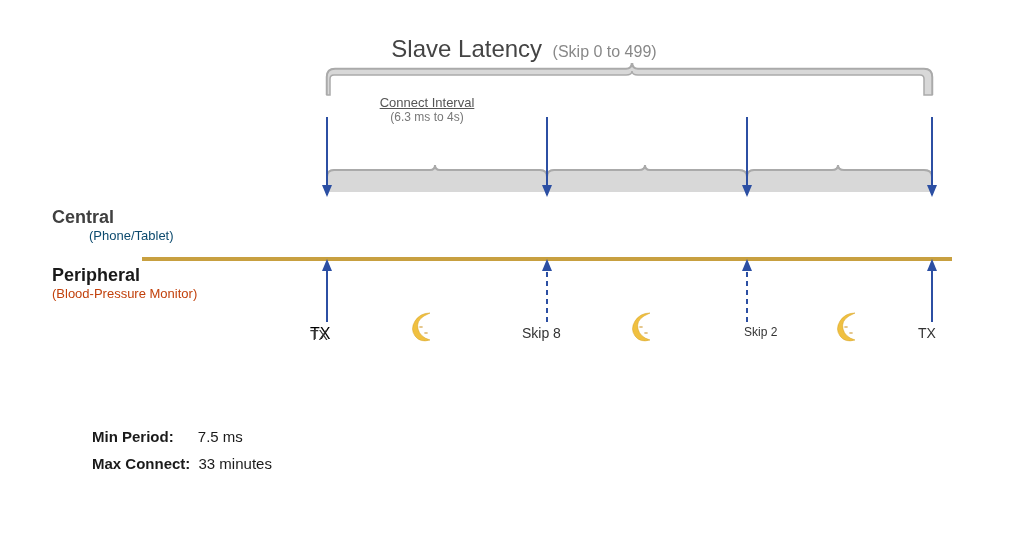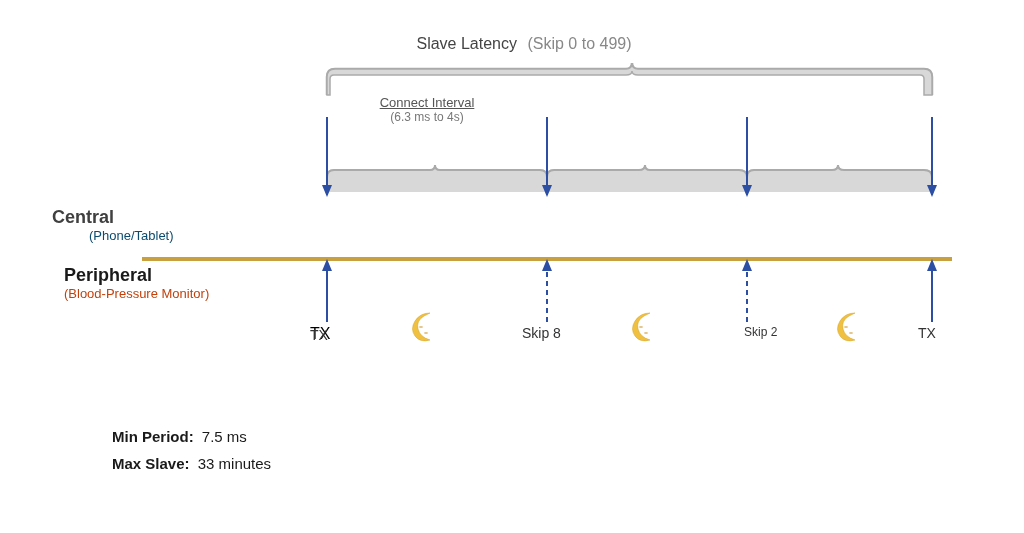--- a/index.html
+++ b/index.html
@@ -35,21 +35,21 @@
     .central-label .sub {
       color: #0c4a6e;
       font-size: 13px;
       margin-left: 37px;
     }
 
     
     .peripheral-label {
       position: absolute;
       top: 238px;
-      left: 32px;
+      left: 20px;
       text-align: left;
     }
     .peripheral-label .main {
       font-weight: bold;
       color: #1a1a1a;
       font-size: 18px;
     }
     .peripheral-label .sub {
       color: #c2410c;
       font-size: 13px;
@@ -68,21 +68,20 @@
     .period-info {
       position: absolute;
       bottom: 30px;
       left: 60px;
       font-size: 15px;
       color: #1a1a1a;
       line-height: 1.8;
     }
     .period-info .label {
       font-weight: bold;
-      margin-left: 20px;
     }
   </style>
 </head>
 <body>
 
 <div class="diagram-container">
 
   <svg class="main-svg">
 
     <path d="M 295,68 L 295,50 Q 295,42 303,42 L 594,42 Q 600,42 600,36 Q 600,42 606,42 L 892,42 Q 900,42 900,50 L 900,68" fill="none" stroke="#aaa" stroke-width="2.5"></path>
@@ -125,21 +124,21 @@
 
     <line x1="515" y1="295" x2="515" y2="238" stroke="#2c4fa3" stroke-width="2" stroke-dasharray="5,4"></line>
     <polygon points="515,232 510,244 520,244" fill="#2c4fa3"></polygon>
 
     <line x1="715" y1="295" x2="715" y2="238" stroke="#2c4fa3" stroke-width="2" stroke-dasharray="5,4"></line>
     <polygon points="715,232 710,244 720,244" fill="#2c4fa3"></polygon>
 
   </svg>
 
   <div style="position:absolute; top:8px; left:0; right:0; text-align:center;">
-    <span style="font-size:16px; color:#444; font-weight:500;margin-left:24px;">Slave Latency</span>
+    <span style="font-size:24px; color:#444; font-weight:500;margin-left:24px;">Slave Latency</span>
     <span style="font-size:16px; color:#888; margin-left:6px;">(Skip 0 to 499)</span>
   </div>
 
   <div style="position:absolute; top:68px; left:305px; width:180px; text-align:center;">
     <div style="font-size:13px; color:#555;text-decoration:underline;">Connect Interval</div>
     <div style="font-size:12px; color:#777;">(6.3 ms to 4s)</div>
   </div>
 
   <div class="central-label">
     <div class="main">Central</div>
@@ -183,21 +182,21 @@
 
   <div style="position:absolute; top:298px; left:886px; font-size:14px; color:#333;">TX</div>
 
   <div style="position:absolute; top:300px; left:278px; font-size:14px; color:#333;">
     <span>TX</span>
   </div>
 
   <div class="period-info">
     <div>
       <span class="label">Min Period:</span>
-      <span style="margin-left:4px;">7.5 ms</span>
+      <span style="margin-left:20px;">7.5 ms</span>
     </div>
     <div>
-      <span class="label">Max Slave:</span>
+      <span class="label">Max Connect:</span>
       <span style="margin-left:4px;">33 minutes</span>
     </div>
   </div>
 
 </div>
 
 </body></html>

